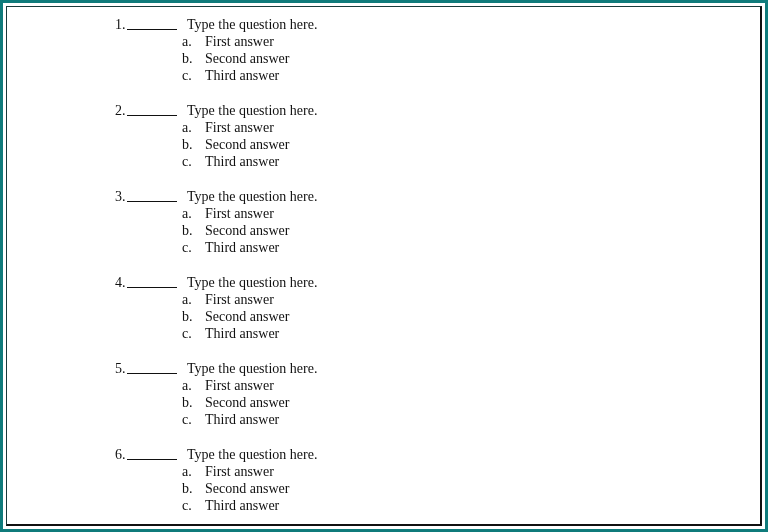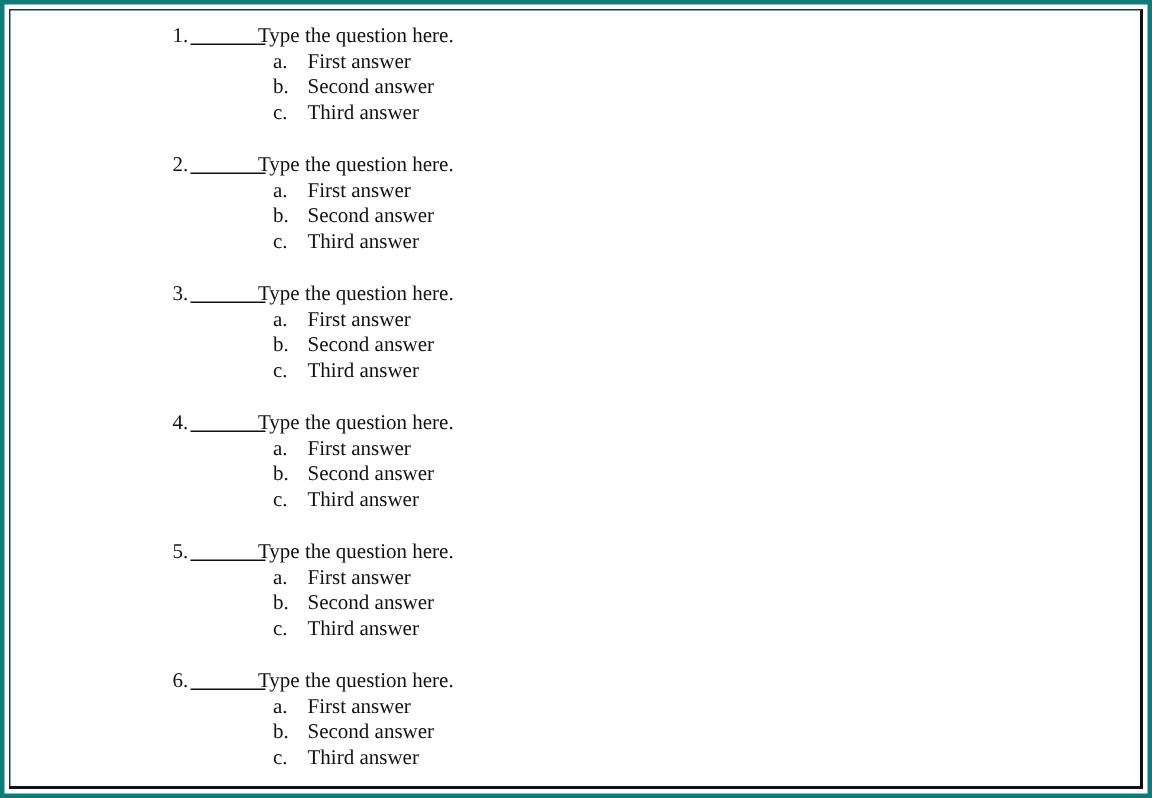--- a/index.html
+++ b/index.html
@@ -3,21 +3,21 @@
 <meta charset="utf-8">
 <style>
   html, body { margin:0; padding:0; }
   body { width:768px; height:532px; overflow:hidden; background:#0f7b7b; font-family:"Liberation Serif", serif; }
   .frame { position:absolute; left:0; top:0; width:768px; height:532px; box-sizing:border-box; border:3px solid #0f7b7b; background:#ffffff; }
   .inner { position:absolute; left:3px; top:3px; right:3px; bottom:3px; box-sizing:border-box; border-left:1px solid #1a3a3a; border-top:1px solid #1a3a3a; border-right:2px solid #111; border-bottom:2px solid #111; background:#fff; }
   .q { position:absolute; left:115px; width:400px; font-size:14px; color:#111; }
   .qline { position:relative; height:17px; line-height:17px; }
   .num { position:absolute; left:0; top:0; }
   .blank { position:absolute; left:12px; top:13px; width:50px; border-bottom:1px solid #111; }
-  .qtext { position:absolute; left:57px; top:0; white-space:nowrap; }
+  .qtext { position:absolute; left:72px; top:0; white-space:nowrap; }
   .ans { position:relative; height:17px; line-height:17px; }
   .letter { position:absolute; left:67px; top:0; }
   .atext { position:absolute; left:90px; top:0; white-space:nowrap; }
 </style>
 </head>
 <body>
 
 <div class="frame">
   <div class="inner"></div>
 </div>

